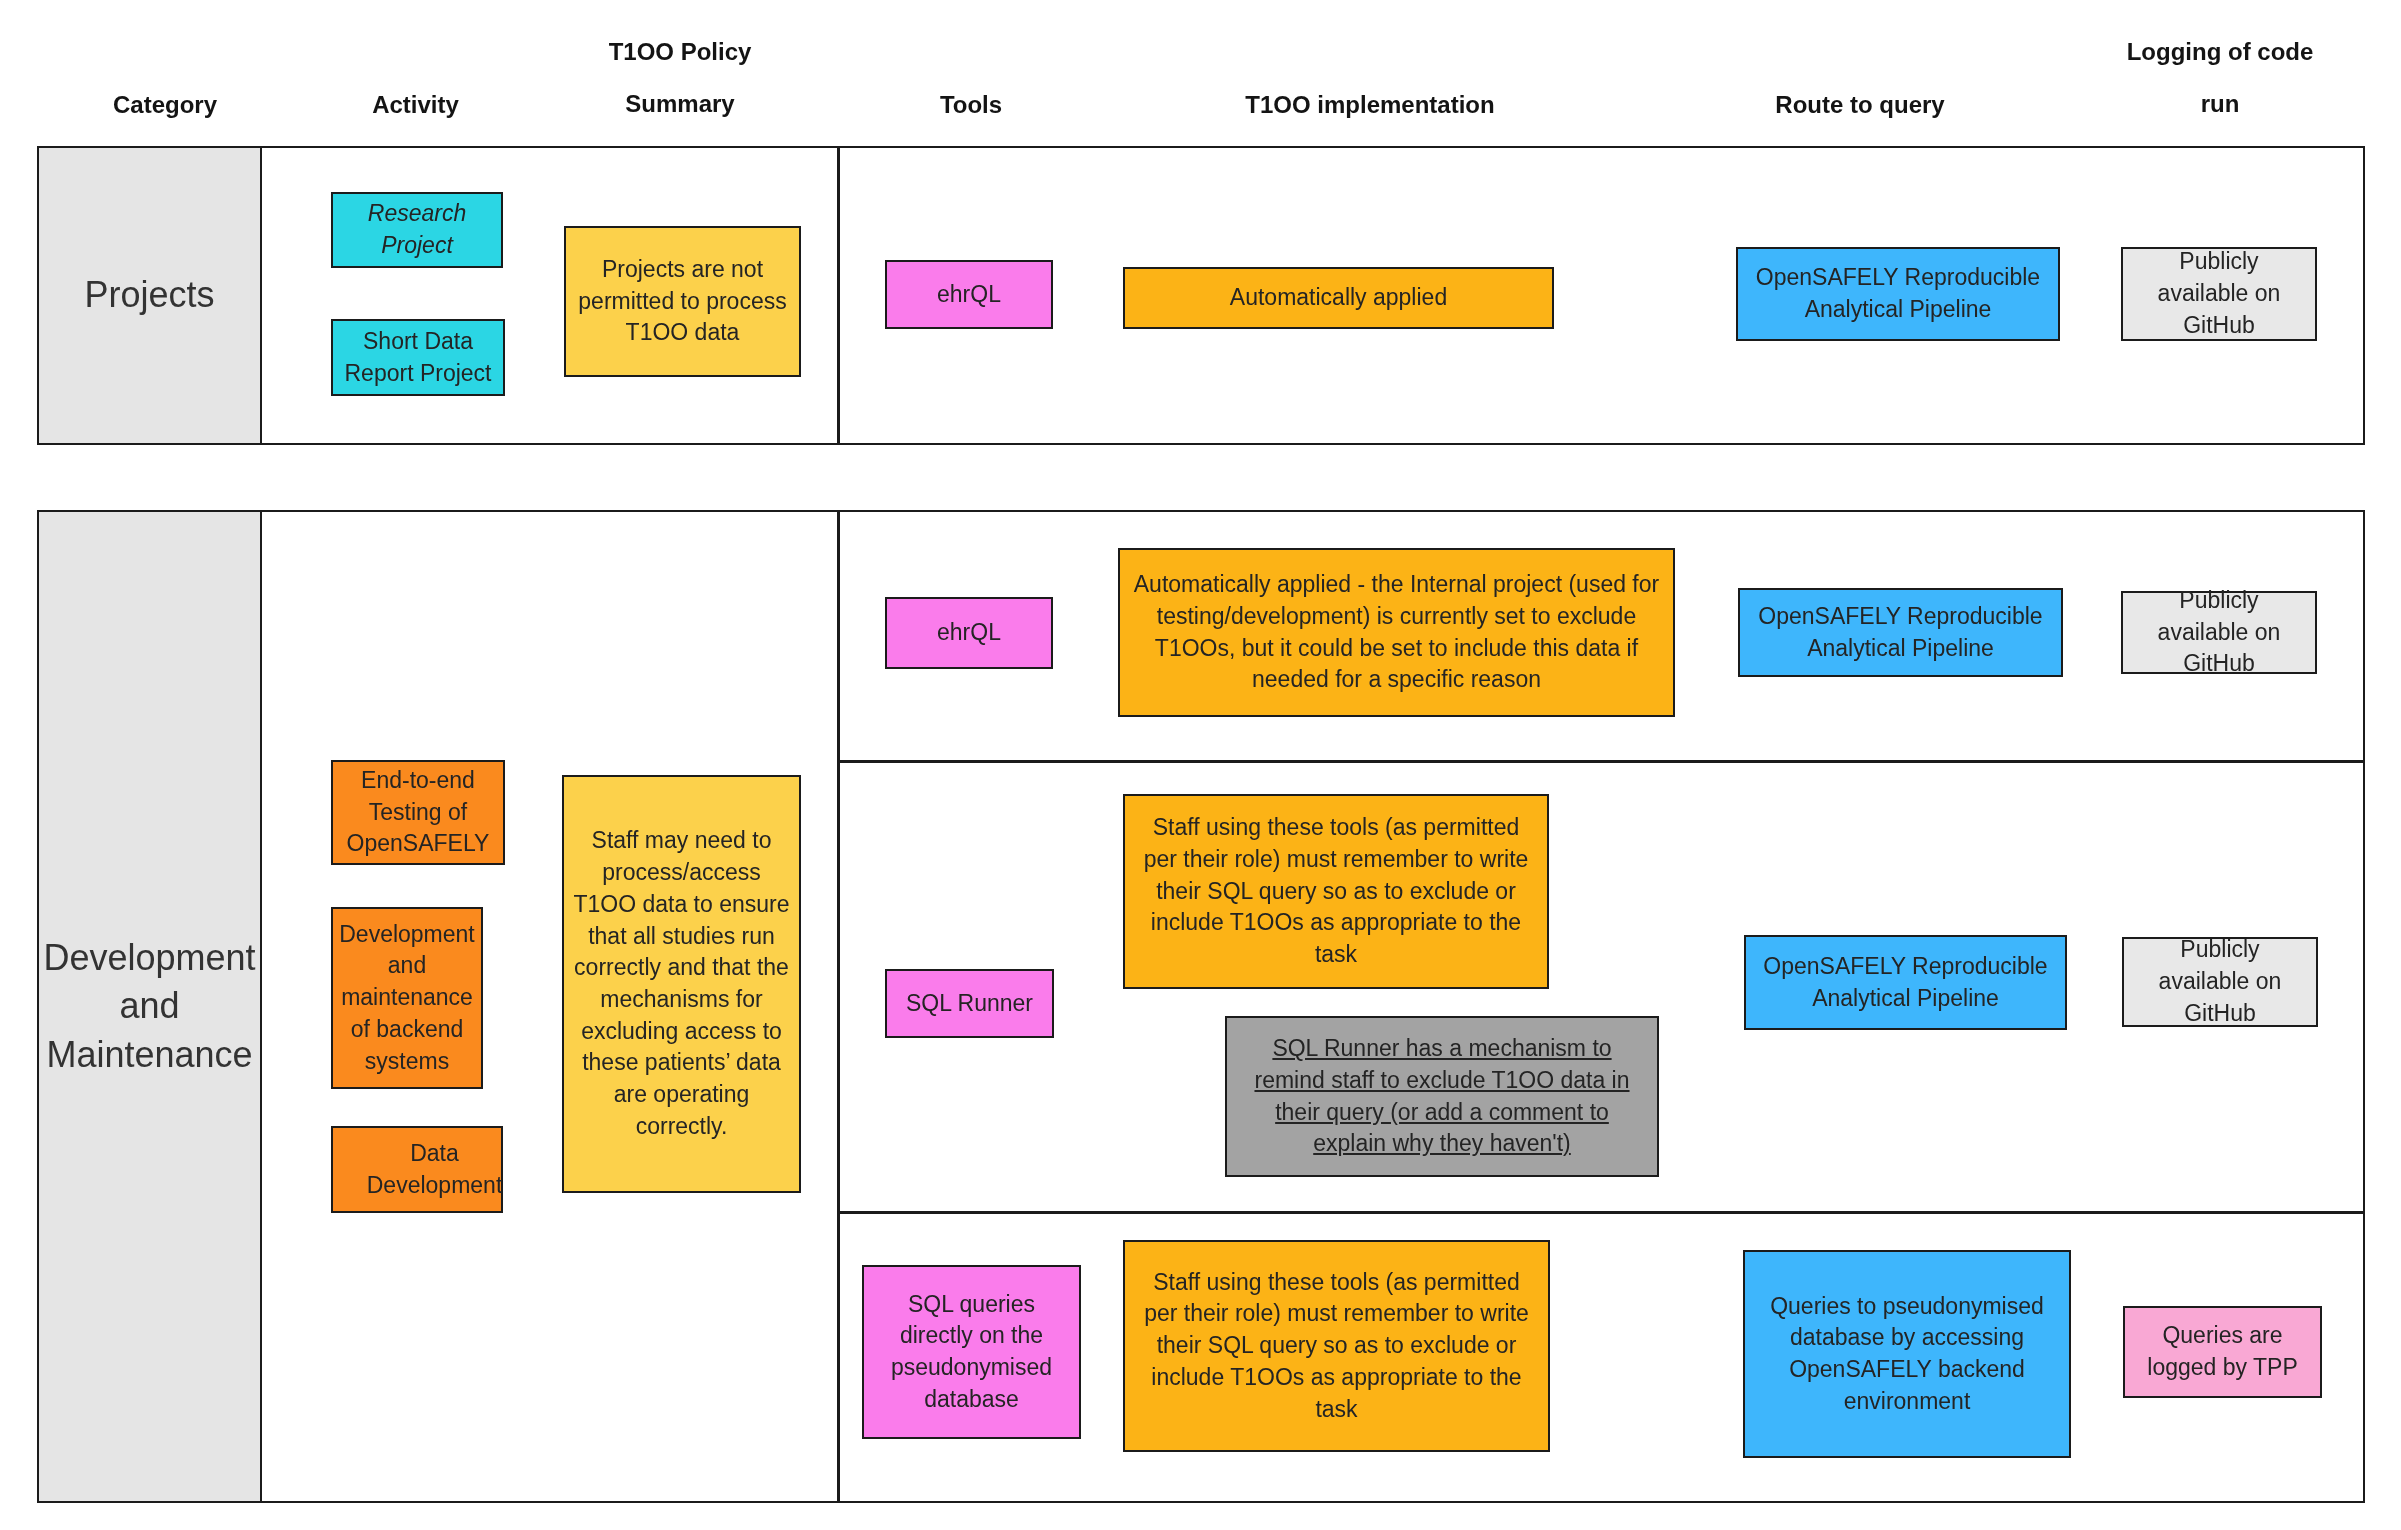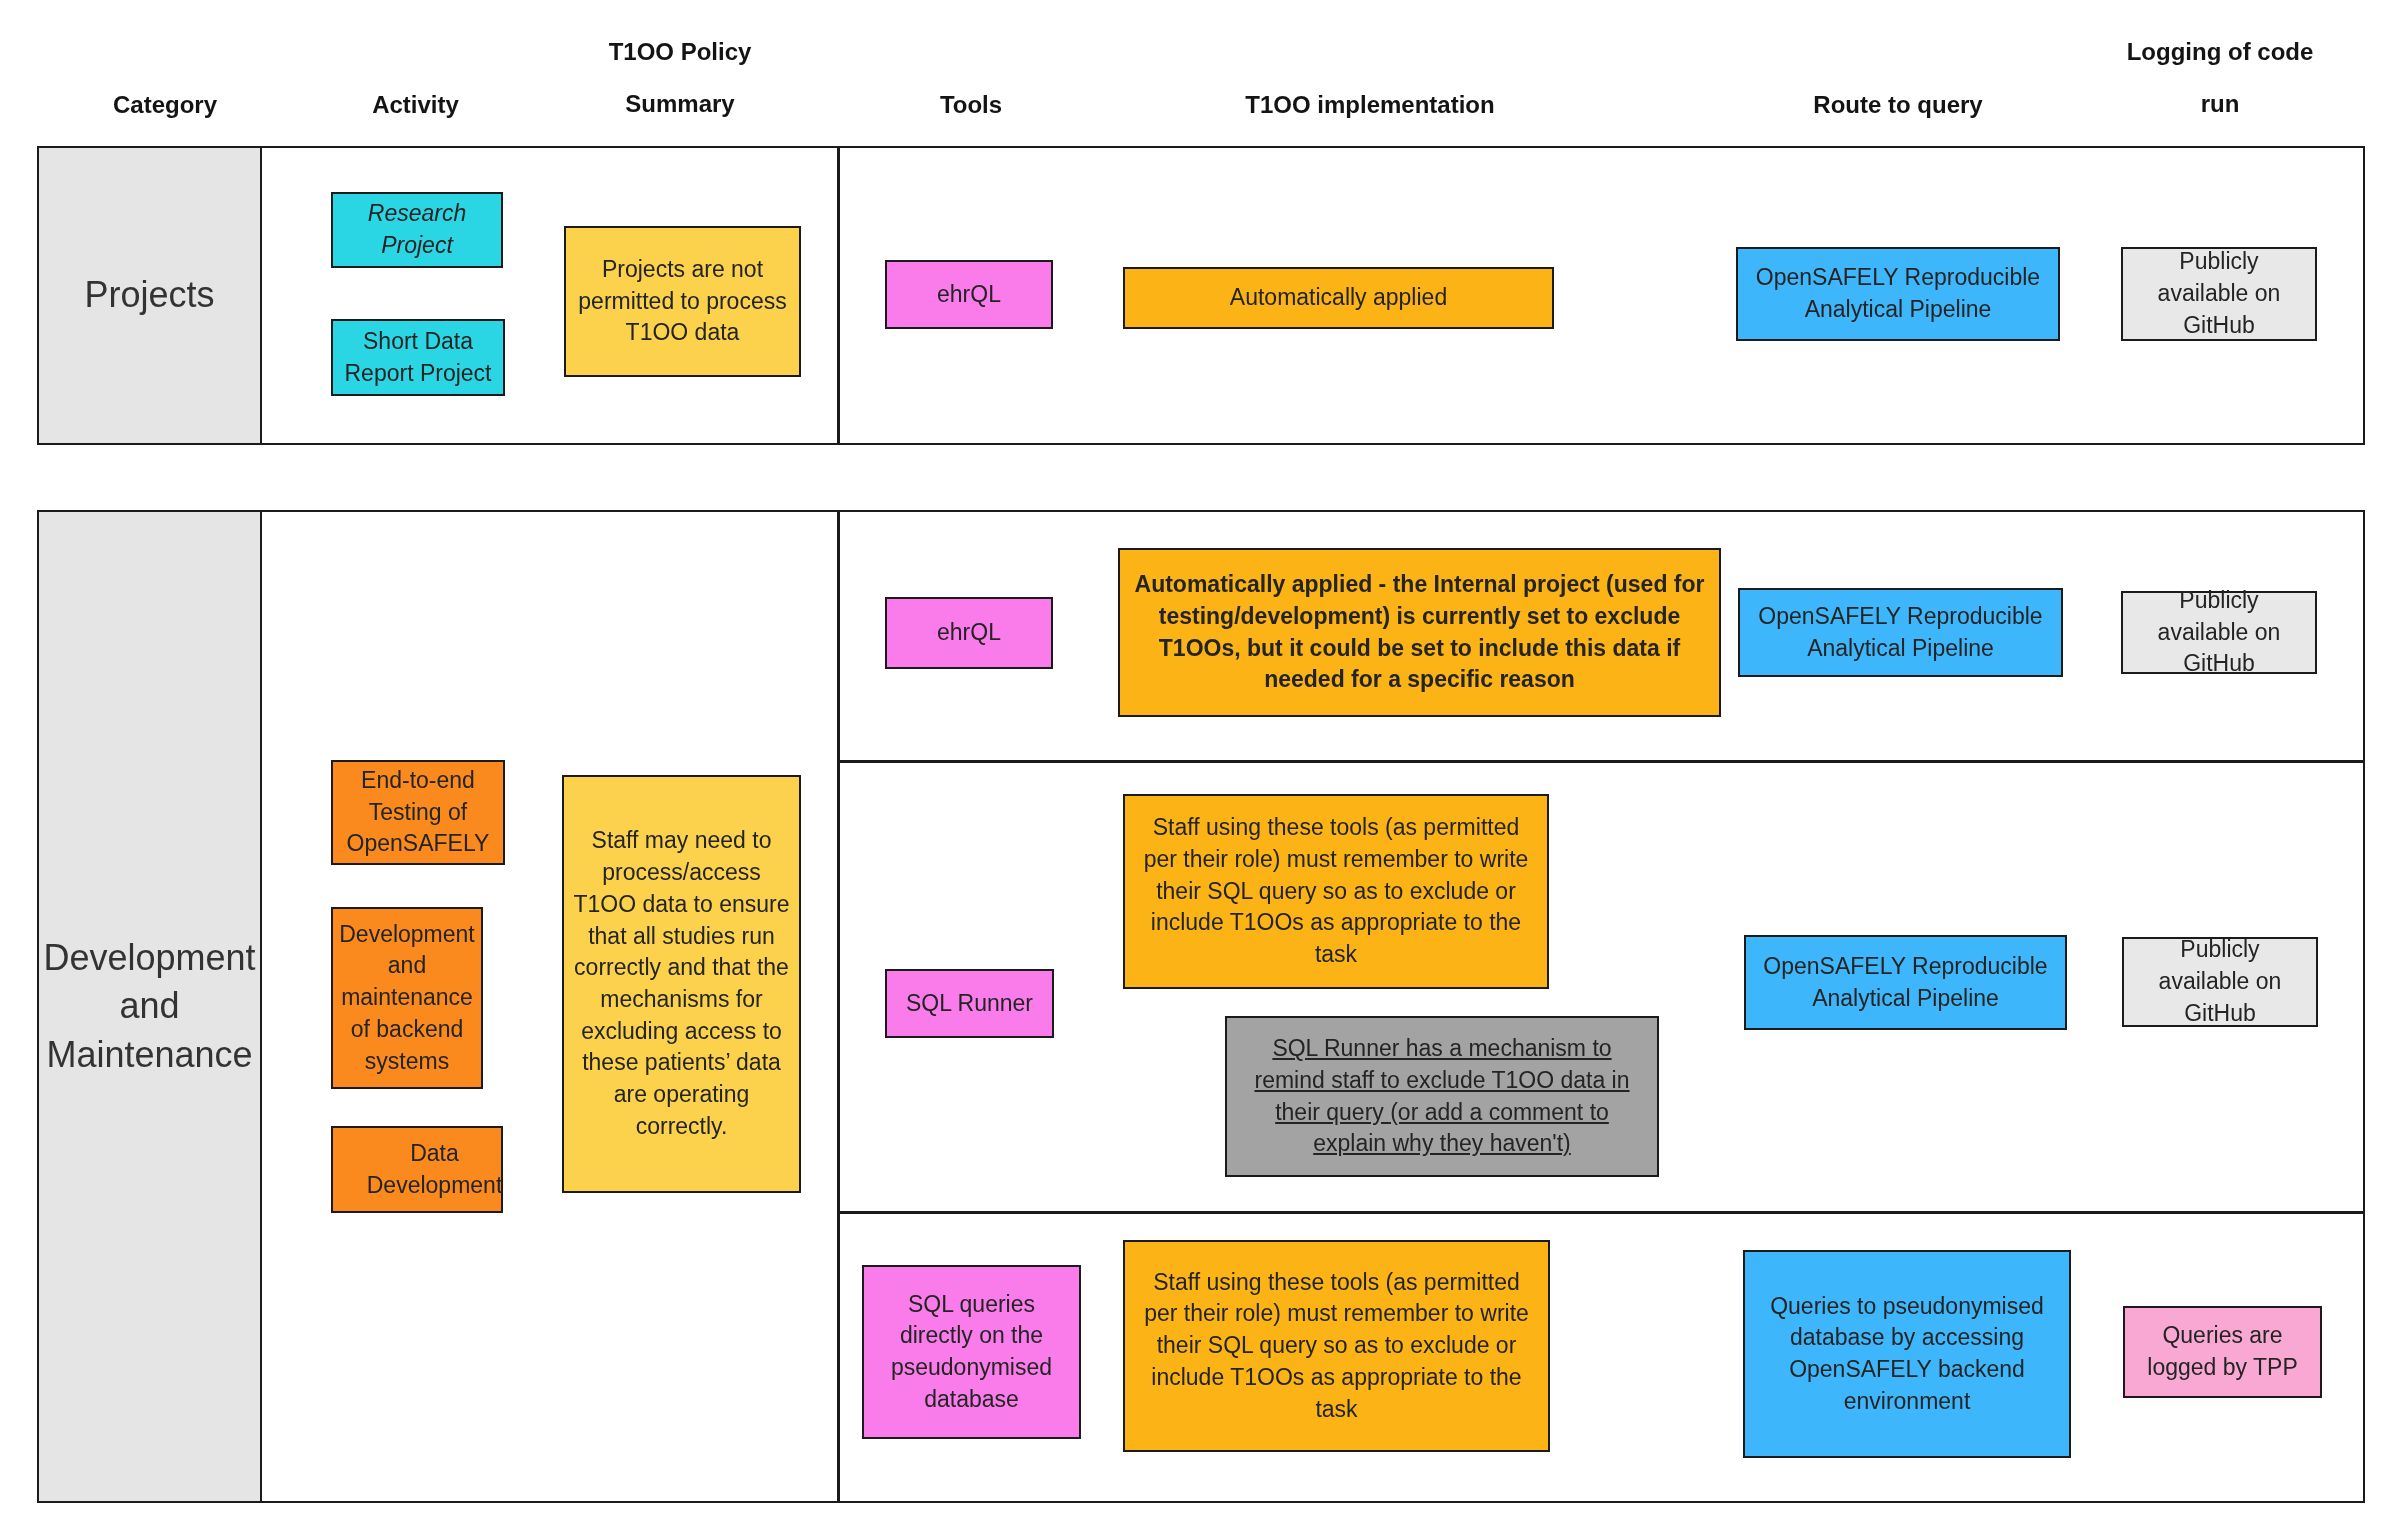--- a/index.html
+++ b/index.html
@@ -63,21 +63,21 @@
 </head>
 <body>
 
 <div id="canvas">
 
   <div class="hdr" style="left:37px;  top:79px; width:256px;">Category</div>
   <div class="hdr" style="left:294px; top:79px; width:243px;">Activity</div>
   <div class="hdr" style="left:566px; top:25.6px; width:228px;">T1OO Policy Summary</div>
   <div class="hdr" style="left:859px; top:79px; width:224px;">Tools</div>
   <div class="hdr" style="left:1169px;top:79px; width:402px;">T1OO implementation</div>
-  <div class="hdr" style="left:1758px;top:79px; width:280px;">Route to query</div>
+  <div class="hdr" style="left:1720px;top:79px; width:280px;">Route to query</div>
   <div class="hdr" style="left:2117px;top:25.6px; width:206px;">Logging of code run</div>
 
   <div class="section" style="left:37px; top:146px; width:2328px; height:299px;">
     <div class="cat-cell">
       <div class="cat-label">Projects</div>
     </div>
     <div class="vline" style="left:798px;"></div>
   </div>
 
   <div class="box" style="left: 331px; top: 192px; width: 172px; height: 76px; background-color: rgb(43, 214, 228); font-style: italic;">Research Project</div>
@@ -96,21 +96,21 @@
     <div class="hline" style="left:798px; right:0; top:248px;"></div>
     <div class="hline" style="left:798px; right:0; top:699px;"></div>
   </div>
 
   <div class="box" style="left: 331px; top: 760px; width: 174px; height: 105px; background-color: rgb(250, 138, 30);">End-to-end Testing of OpenSAFELY</div>
   <div class="box" style="left: 331px; top: 907px; width: 152px; height: 182px; background-color: rgb(250, 138, 30);">Development and maintenance of backend systems</div>
   <div class="box" style="left: 331px; top: 1126px; width: 172px; height: 87px; background-color: rgb(250, 138, 30); padding-left: 44px;">Data Development</div>
   <div class="box" style="left: 562px; top: 775px; width: 239px; height: 418px; background-color: rgb(252, 209, 75);">Staff may need to process/access T1OO data to ensure that all studies run correctly and that the mechanisms for excluding access to these patients’ data are operating correctly.</div>
 
   <div class="box" style="left: 885px; top: 597px; width: 168px; height: 72px; background-color: rgb(250, 124, 235);">ehrQL</div>
-  <div class="box" style="left: 1118px; top: 548px; width: 603px; height: 169px; background-color: rgb(252, 179, 22); font-weight: bold;">Automatically applied - the Internal project (used for testing/development) is currently set to exclude T1OOs, but it could be set to include this data if needed for a specific reason</div>
+  <div class="box" style="left: 1118px; top: 548px; width: 557px; height: 169px; background-color: rgb(252, 179, 22);">Automatically applied - the Internal project (used for testing/development) is currently set to exclude T1OOs, but it could be set to include this data if needed for a specific reason</div>
   <div class="box" style="left: 1738px; top: 588px; width: 325px; height: 89px; background-color: rgb(62, 182, 252);">OpenSAFELY Reproducible Analytical Pipeline</div>
   <div class="box" style="left: 2121px; top: 591px; width: 196px; height: 83px; background-color: rgb(232, 232, 232);">Publicly available on GitHub</div>
 
   <div class="box" style="left: 885px; top: 969px; width: 169px; height: 69px; background-color: rgb(250, 124, 235);">SQL Runner</div>
   <div class="box" style="left: 1123px; top: 794px; width: 426px; height: 195px; background-color: rgb(252, 179, 22);">Staff using these tools (as permitted per their role) must remember to write their SQL query so as to exclude or include T1OOs as appropriate to the task</div>
   <div class="box" style="left: 1225px; top: 1016px; width: 434px; height: 161px; background-color: #a3a3a3; text-decoration: underline;">SQL Runner has a mechanism to remind staff to exclude T1OO data in their query (or add a comment to explain why they haven't)</div>
   <div class="box" style="left: 1744px; top: 935px; width: 323px; height: 95px; background-color: rgb(62, 182, 252);">OpenSAFELY Reproducible Analytical Pipeline</div>
   <div class="box" style="left: 2122px; top: 937px; width: 196px; height: 90px; background-color: rgb(232, 232, 232);">Publicly available on GitHub</div>
 
   <div class="box" style="left: 862px; top: 1265px; width: 219px; height: 174px; background-color: rgb(250, 124, 235);">SQL queries directly on the pseudonymised database</div>

